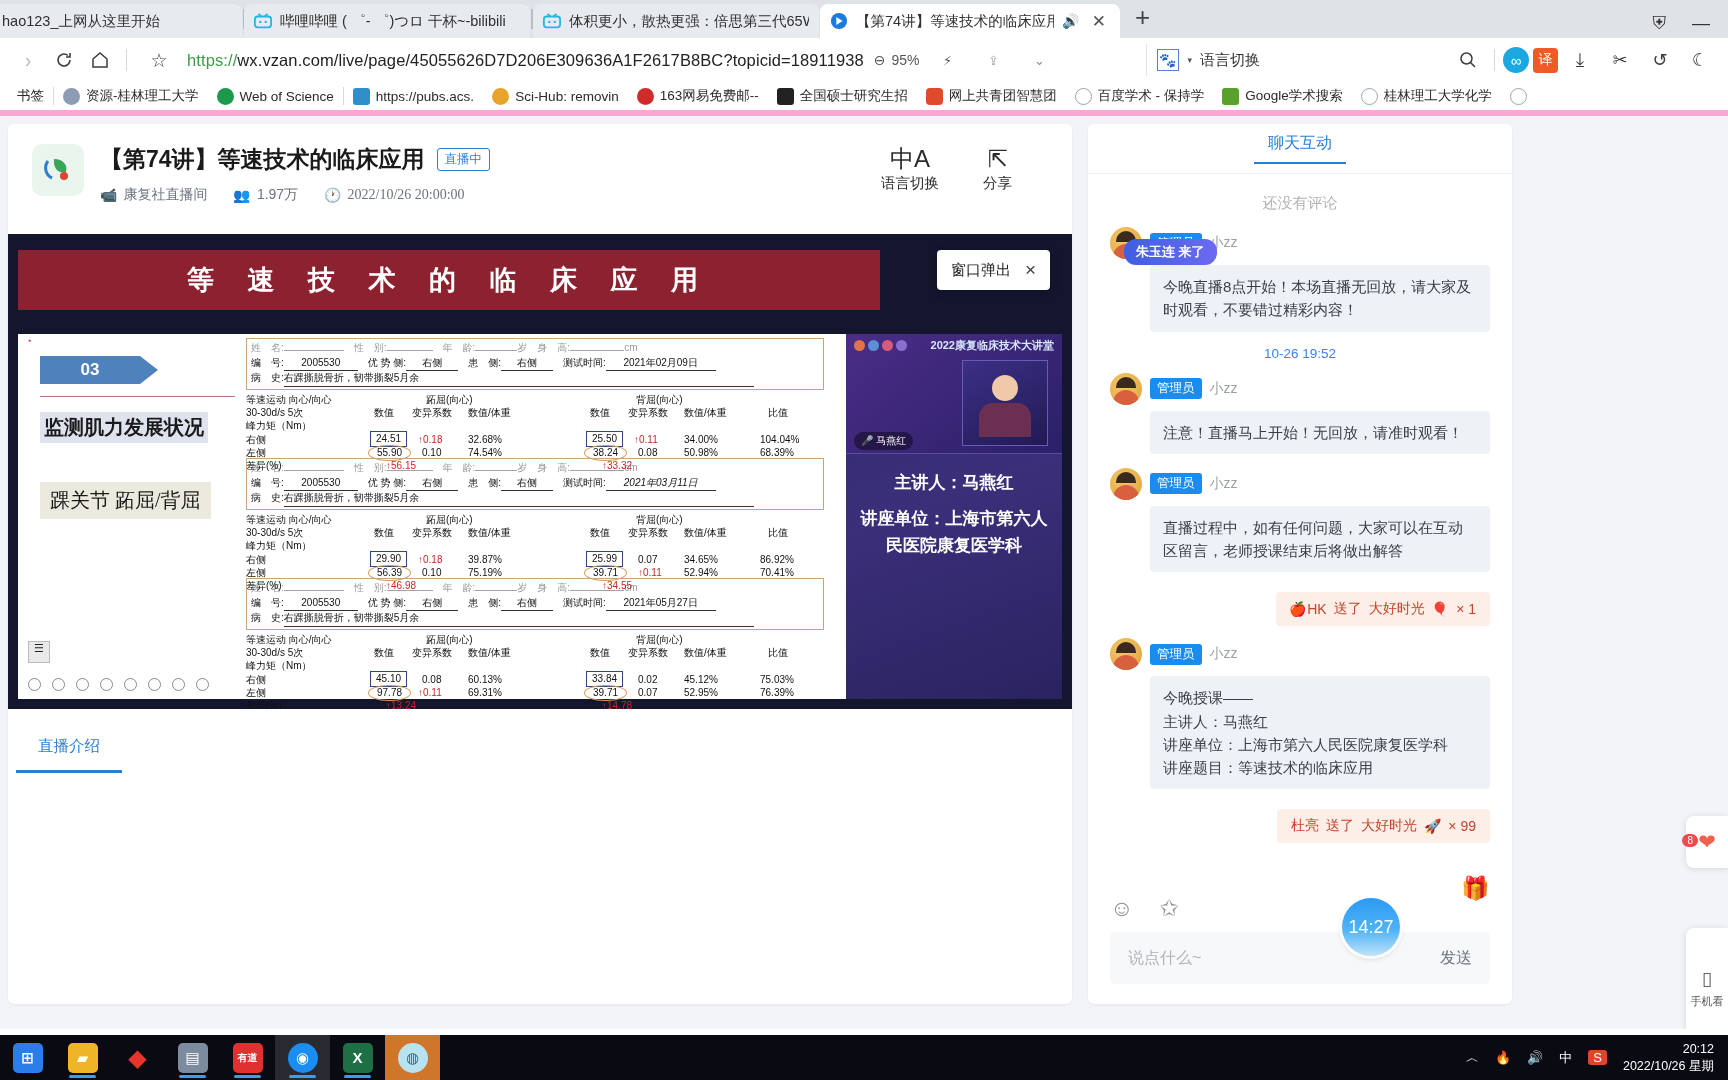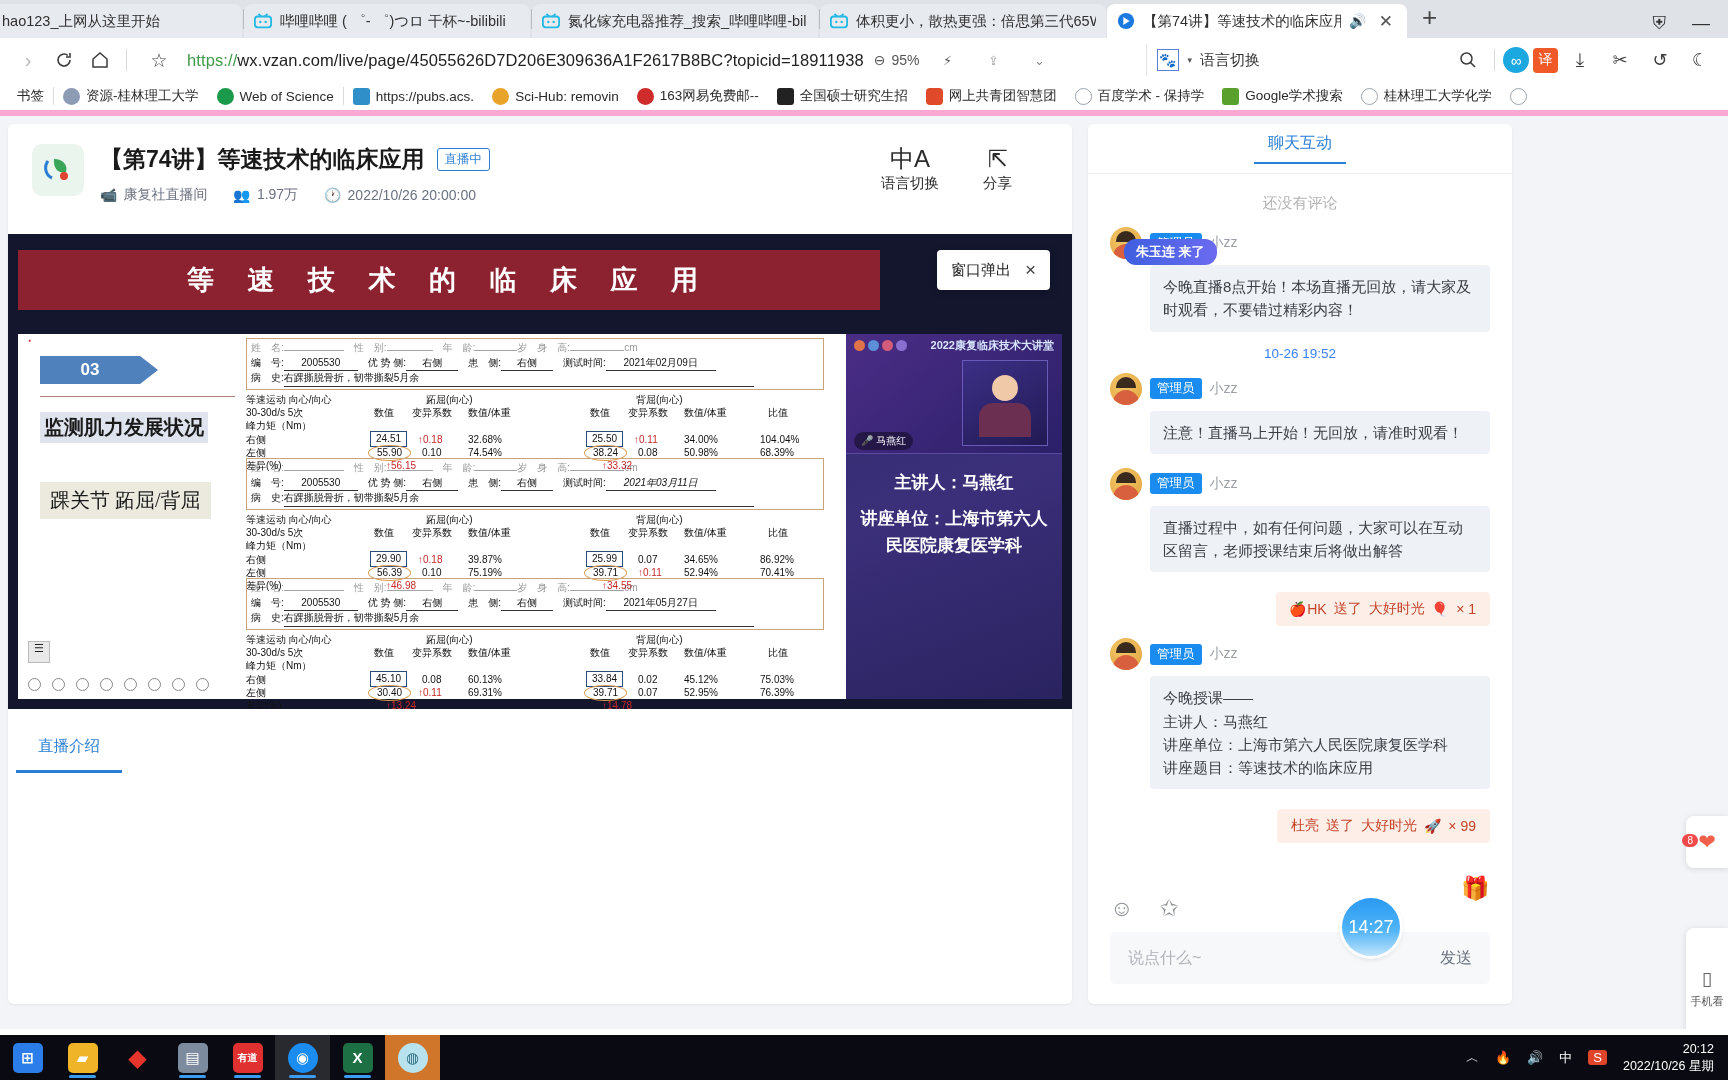--- a/index.html
+++ b/index.html
@@ -183,29 +183,20 @@
     <div class="tab">
       <svg class="favicon" viewBox="0 0 20 20">
           <rect x="1" y="5" width="18" height="12" rx="3" fill="none" stroke="#22b8e6" stroke-width="2"></rect>
           <path d="M5 2l3 3M15 2l-3 3" stroke="#22b8e6" stroke-width="2" fill="none"></path>
           <circle cx="7" cy="11" r="1.3" fill="#22b8e6"></circle>
           <circle cx="13" cy="11" r="1.3" fill="#22b8e6"></circle>
         </svg>
       <span class="tlabel">哔哩哔哩 ( ゜- ゜)つロ 干杯~-bilibili</span>
     </div>
     <div class="tabsep"></div>
-    <div class="tab">
-      <svg class="favicon" viewBox="0 0 20 20">
-          <rect x="1" y="5" width="18" height="12" rx="3" fill="none" stroke="#22b8e6" stroke-width="2"></rect>
-          <path d="M5 2l3 3M15 2l-3 3" stroke="#22b8e6" stroke-width="2" fill="none"></path>
-          <circle cx="7" cy="11" r="1.3" fill="#22b8e6"></circle>
-          <circle cx="13" cy="11" r="1.3" fill="#22b8e6"></circle>
-        </svg>
-      <span class="tlabel">氮化镓充电器推荐_搜索_哔哩哔哩-bil</span>
-    </div>
     <div class="tabsep"></div>
     <div class="tab">
       <svg class="favicon" viewBox="0 0 20 20">
           <rect x="1" y="5" width="18" height="12" rx="3" fill="none" stroke="#22b8e6" stroke-width="2"></rect>
           <path d="M5 2l3 3M15 2l-3 3" stroke="#22b8e6" stroke-width="2" fill="none"></path>
           <circle cx="7" cy="11" r="1.3" fill="#22b8e6"></circle>
           <circle cx="13" cy="11" r="1.3" fill="#22b8e6"></circle>
         </svg>
       <span class="tlabel">体积更小，散热更强：倍思第三代65W</span>
     </div>
@@ -344,21 +335,21 @@
             <span>
                 <i style="font-style:normal;">📹</i>
                 <b style="font-weight:normal;">康复社直播间</b>
               </span>
             <span>
                 <i style="font-style:normal;">👥</i>
                 <b style="font-weight:normal;">1.97万</b>
               </span>
             <span>
                 <i style="font-style:normal;">🕐</i>
-                <b style="font-weight:normal;">2022/10/26 20:00:00</b>
+                <b style="font-weight:normal;font-family:Liberation Serif, serif;">2022/10/26 20:00:00</b>
               </span>
           </div>
         </div>
         <div class="headacts">
           <div class="hact">
             <span class="ico">中A</span>
             <span>语言切换</span>
           </div>
           <div class="hact">
             <span class="ico">⇱</span>
@@ -479,21 +470,21 @@
               <div style="position:absolute;left:0;top:53px;">左侧</div>
               <div style="position:absolute;left:0;top:66px;">差异(%)</div>
 
               <div style="position:absolute;left:180px;top:0;">跖屈(向心)</div>
               <div style="position:absolute;left:128px;top:13px;">数值</div>
               <div style="position:absolute;left:166px;top:13px;">变异系数</div>
               <div style="position:absolute;left:222px;top:13px;">数值/体重</div>
               <div style="position:absolute;left:124px;top:38px;"><span class="num-box">45.10</span></div>
               <div style="position:absolute;left:176px;top:40px;">0.08</div>
               <div style="position:absolute;left:222px;top:40px;">60.13%</div>
-              <div style="position:absolute;left:122px;top:52px;"><span class="num-ell">30.40</span></div>
+              <div style="position:absolute;left:122px;top:52px;"><span class="num-ell">97.78</span></div>
               <div style="position:absolute;left:172px;top:53px;" class="redup">↑0.11</div>
               <div style="position:absolute;left:222px;top:53px;">69.31%</div>
               <div style="position:absolute;left:140px;top:66px;" class="redup">↑13.24</div>
 
               <div style="position:absolute;left:390px;top:0;">背屈(向心)</div>
               <div style="position:absolute;left:344px;top:13px;">数值</div>
               <div style="position:absolute;left:382px;top:13px;">变异系数</div>
               <div style="position:absolute;left:438px;top:13px;">数值/体重</div>
               <div style="position:absolute;left:340px;top:38px;"><span class="num-box">33.84</span></div>
               <div style="position:absolute;left:392px;top:40px;">0.02</div>

